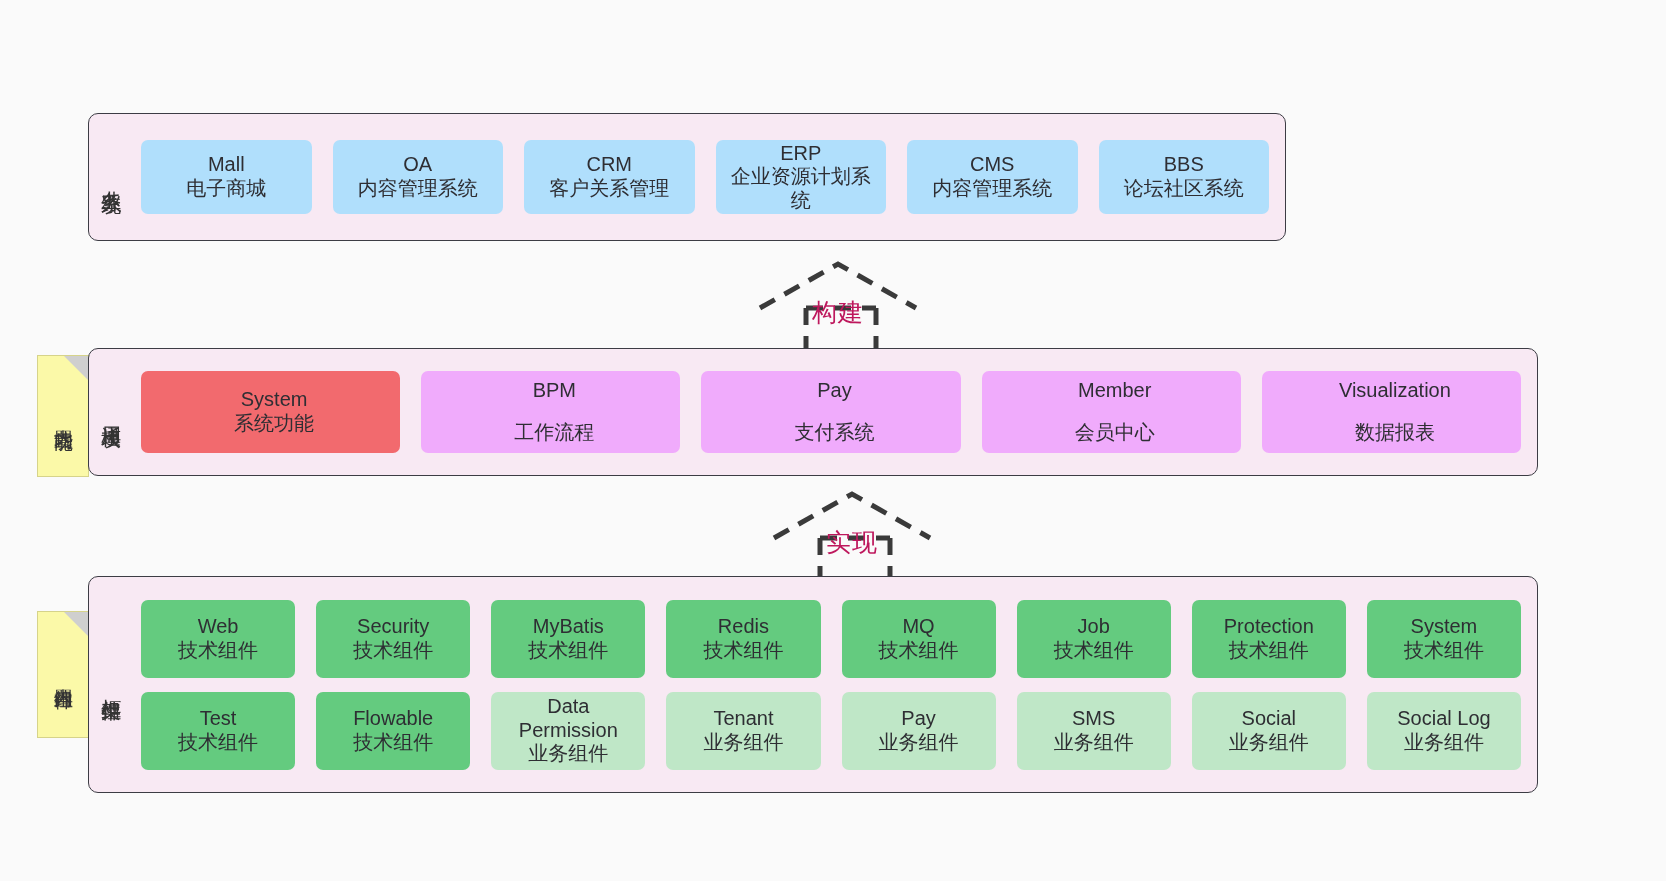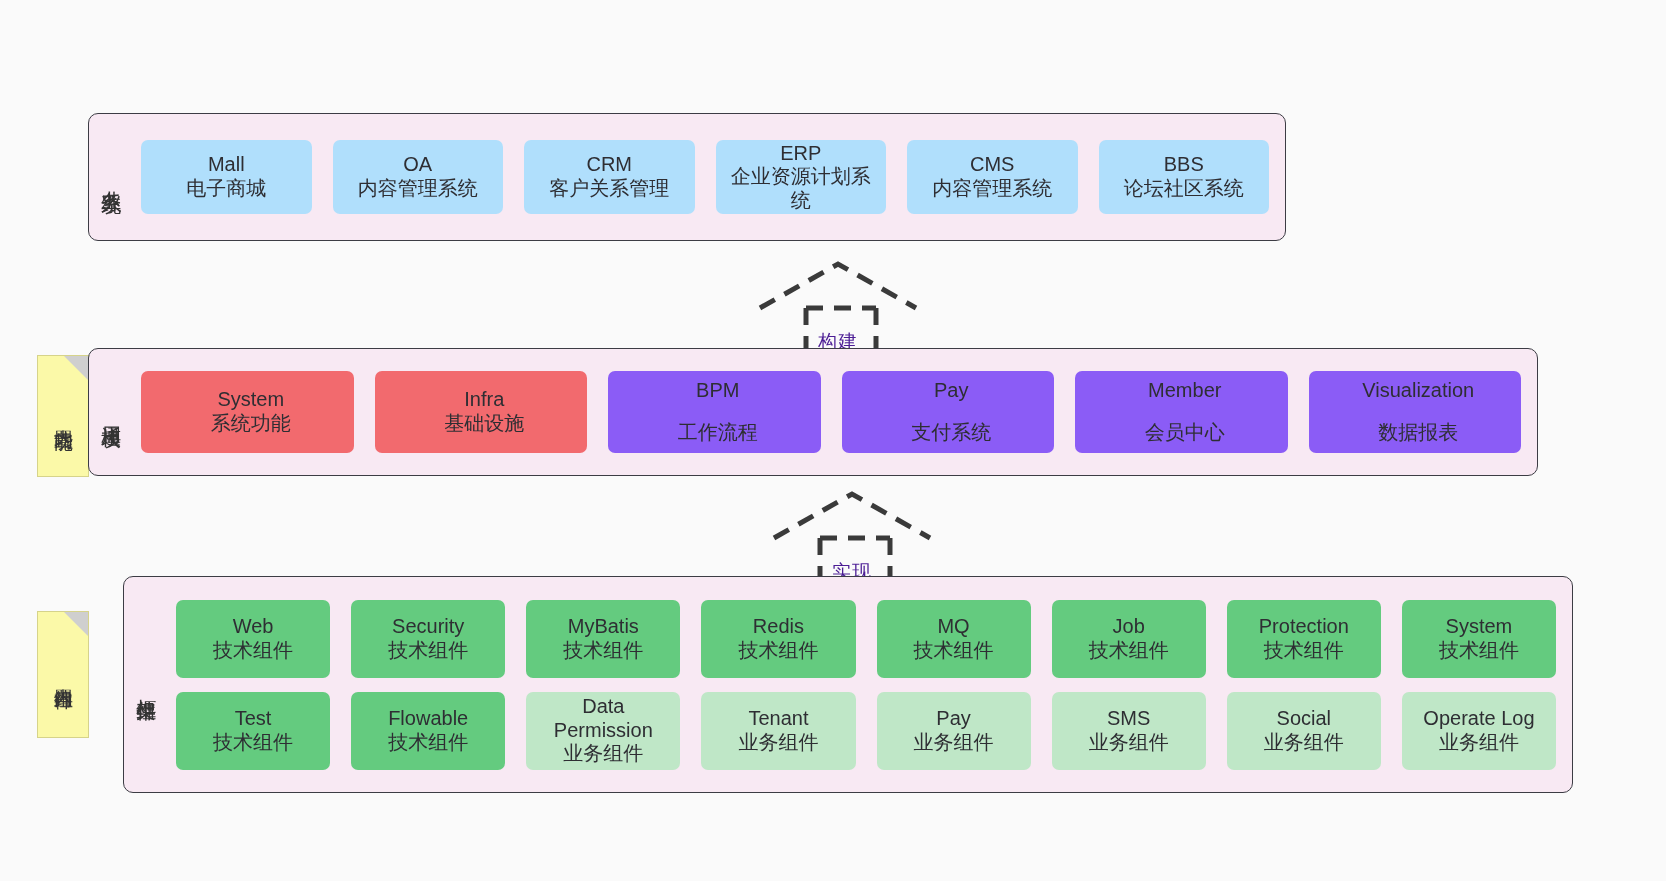--- a/index.html
+++ b/index.html
@@ -79,28 +79,28 @@
     font-size: 20px;
     line-height: 1.18;
     color: #2e2e33;
     padding: 4px 6px;
   }
   .node .n-title { display: block; }
   .node .n-sub   { display: block; }
 
   .node-blue        { background: #b0dffc; }
   .node-red         { background: #f26a6e; }
-  .node-pink        { background: #8b5cf6; gap: 18px; }
+  .node-pink        { background: #f0abfc; gap: 18px; }
   .node-green       { background: #64cb7f; }
   .node-green-light { background: #bfe7c7; }
 
   
   #layer-business { left: 88px;  top: 113px; width: 1198px; height: 128px; }
   #layer-common   { left: 88px;  top: 348px; width: 1450px; height: 128px; }
-  #layer-frame    { left: 88px;  top: 576px; width: 1450px; height: 217px; margin-left: 35px; }
+  #layer-frame    { left: 88px;  top: 576px; width: 1450px; height: 217px; }
 
   #layer-business .node { height: 74px; }
   #layer-common   .node { height: 82px; padding-left: 13px; }
   #layer-frame    .node { height: 78px; }
 
   
   .note {
     position: absolute;
     box-sizing: border-box;
     background: #fbf9a8;
@@ -133,26 +133,25 @@
     position: absolute;
     width: 180px;
     height: 96px;
   }
   .uml-arrow svg { display: block; overflow: visible; }
   .uml-arrow .arrow-label {
     position: absolute;
     left: 50%;
     transform: translateX(-50%);
     top: 38px;
-    font-size: 19px;
-    color: #4c1d95;
+    font-size: 25px;
+    color: #be185d;
     background: transparent;
     white-space: nowrap;
     letter-spacing: 1px;
-    margin-top: 33px;
   }
   #arrow-build   { left: 748px; top: 258px; }
   #arrow-realize { left: 762px; top: 488px; }
 </style>
 </head>
 <body>
 
 <div class="canvas">
 
   <div class="layer" id="layer-business">
@@ -201,24 +200,20 @@
   </div>
 
   <div class="layer" id="layer-common">
     <div class="layer-caption">通用模块</div>
     <div class="layer-body">
       <div class="row">
         <div class="node node-red">
           <span class="n-title">System</span>
           <span class="n-sub">系统功能</span>
         </div>
-        <div class="node node-red">
-          <span class="n-title">Infra</span>
-          <span class="n-sub">基础设施</span>
-        </div>
         <div class="node node-pink">
           <span class="n-title">BPM</span>
           <span class="n-sub">工作流程</span>
         </div>
         <div class="node node-pink">
           <span class="n-title">Pay</span>
           <span class="n-sub">支付系统</span>
         </div>
         <div class="node node-pink">
           <span class="n-title">Member</span>
@@ -307,21 +302,21 @@
         </div>
         <div class="node node-green-light">
           <span class="n-title">SMS</span>
           <span class="n-sub">业务组件</span>
         </div>
         <div class="node node-green-light">
           <span class="n-title">Social</span>
           <span class="n-sub">业务组件</span>
         </div>
         <div class="node node-green-light">
-          <span class="n-title">Operate Log</span>
+          <span class="n-title">Social Log</span>
           <span class="n-sub">业务组件</span>
         </div>
       </div>
 
     </div>
   </div>
 
 </div>
 
 </body></html>

